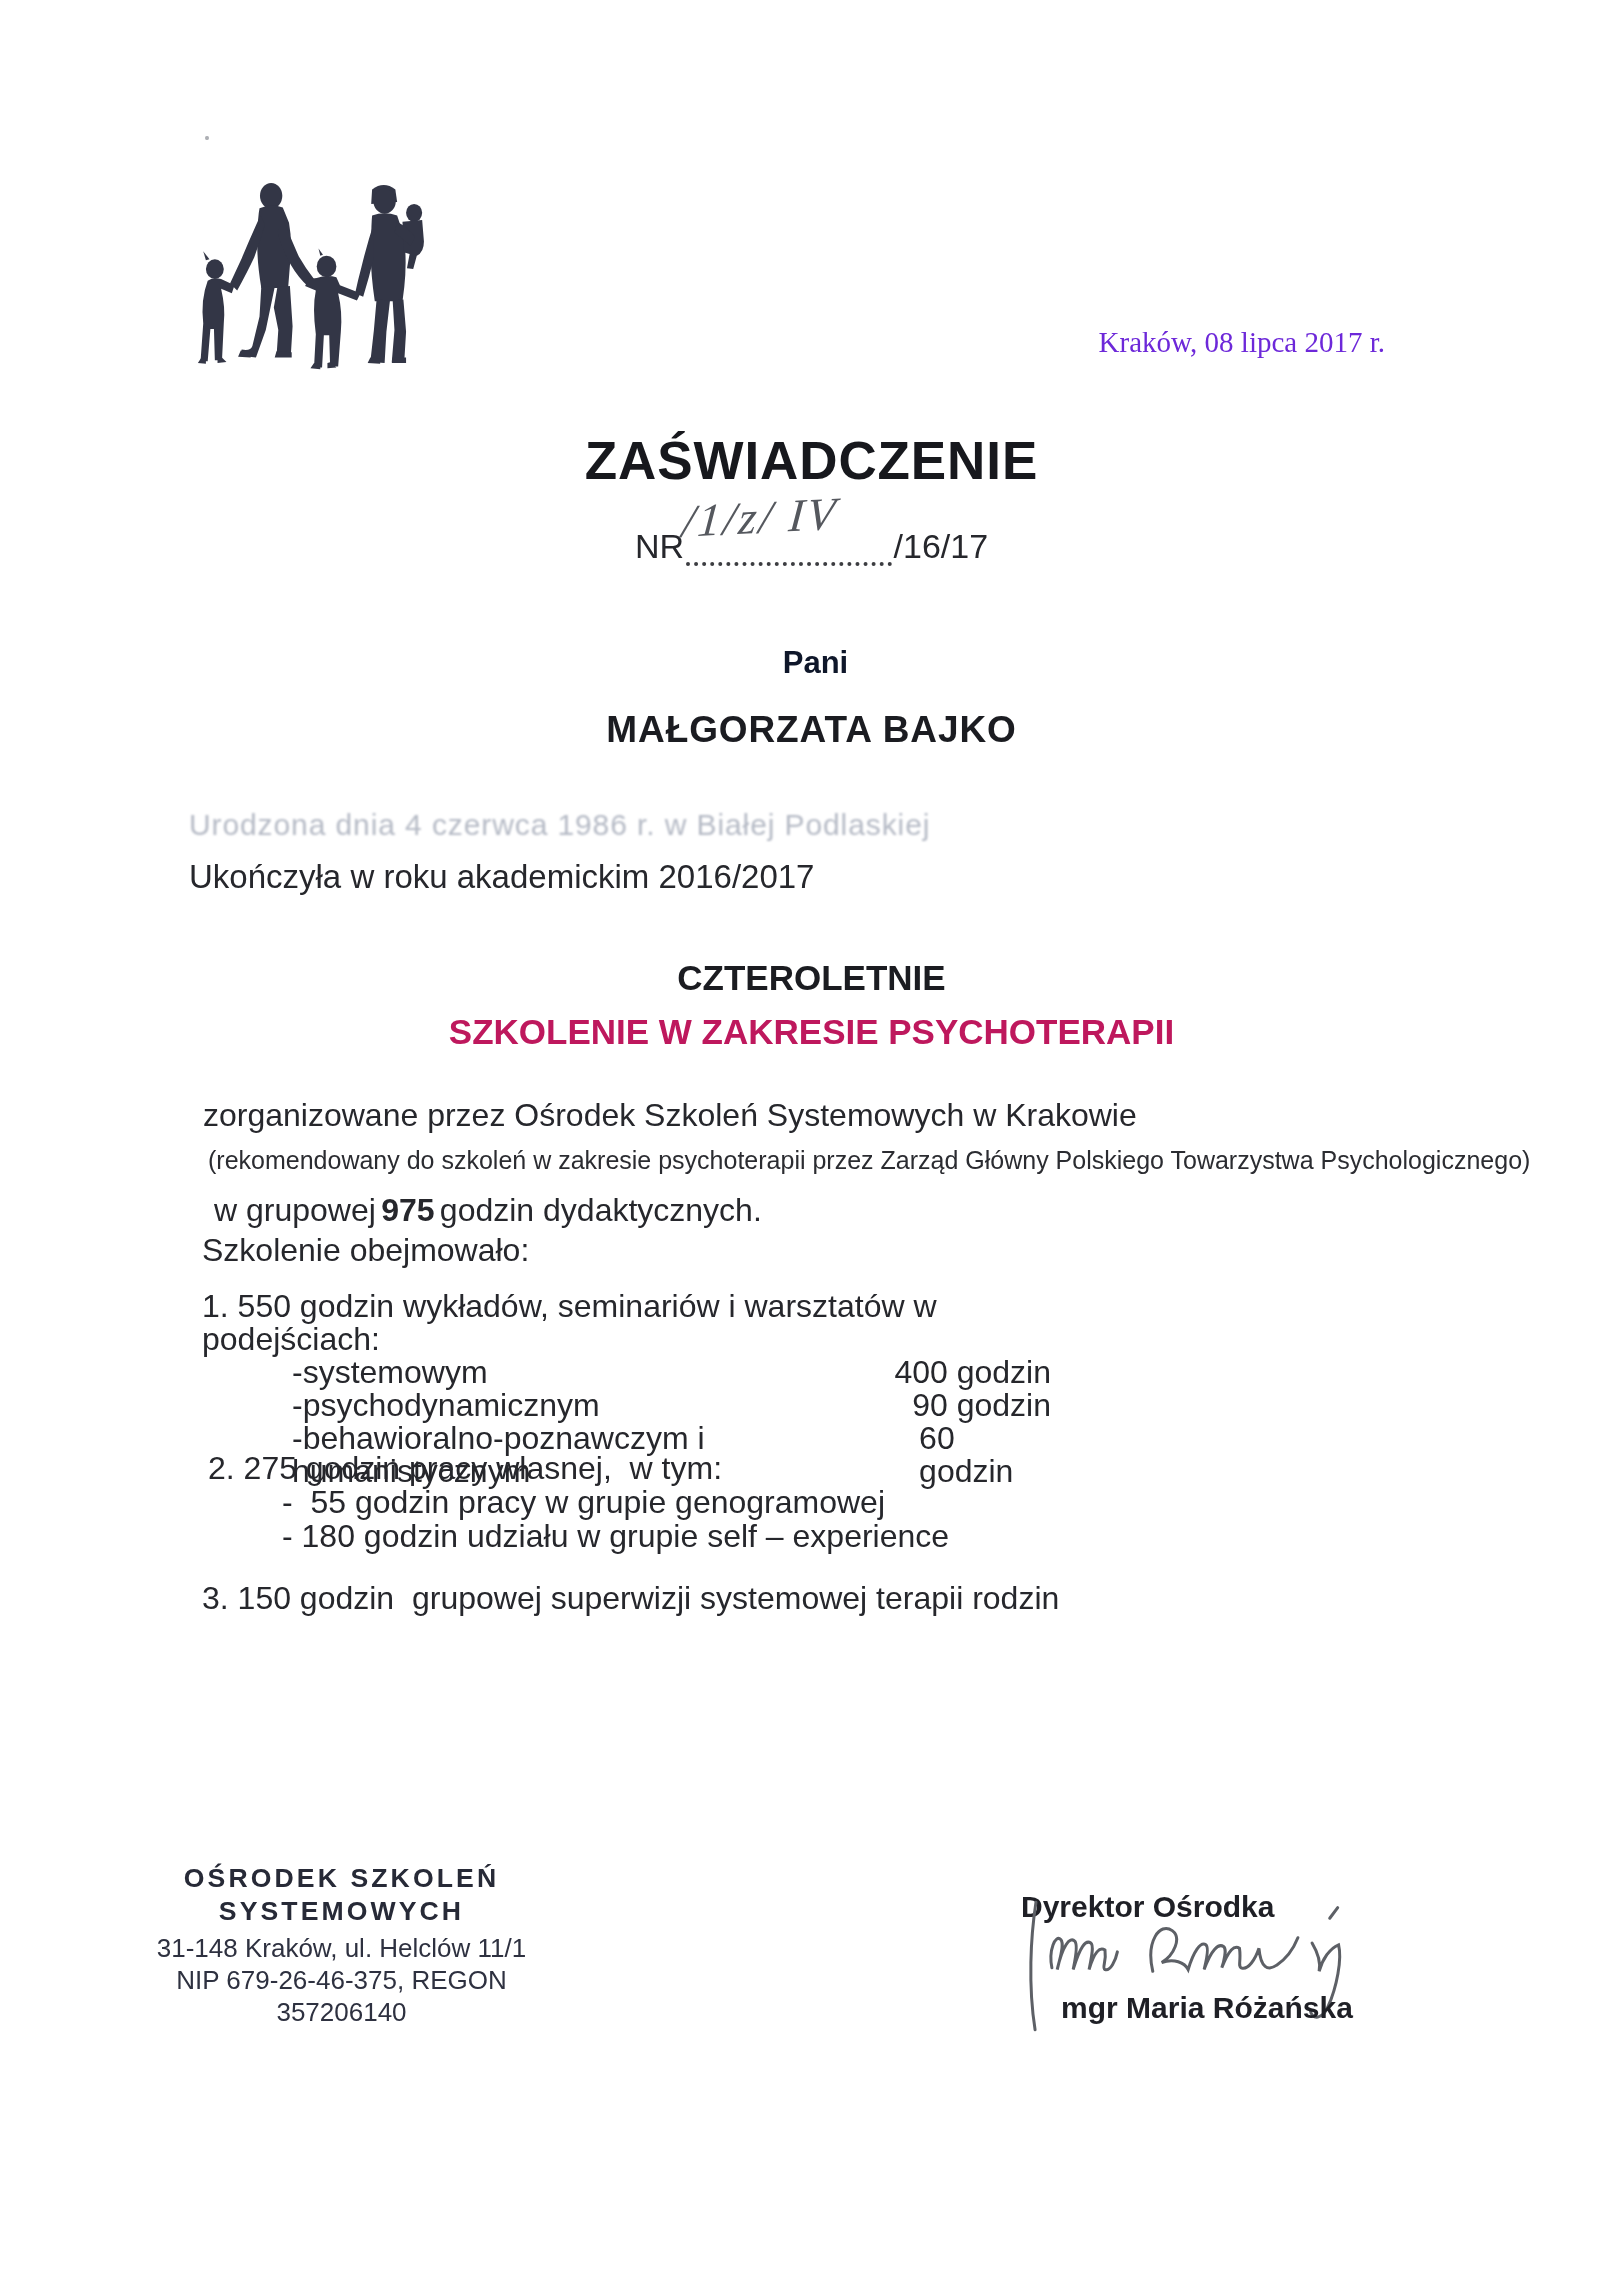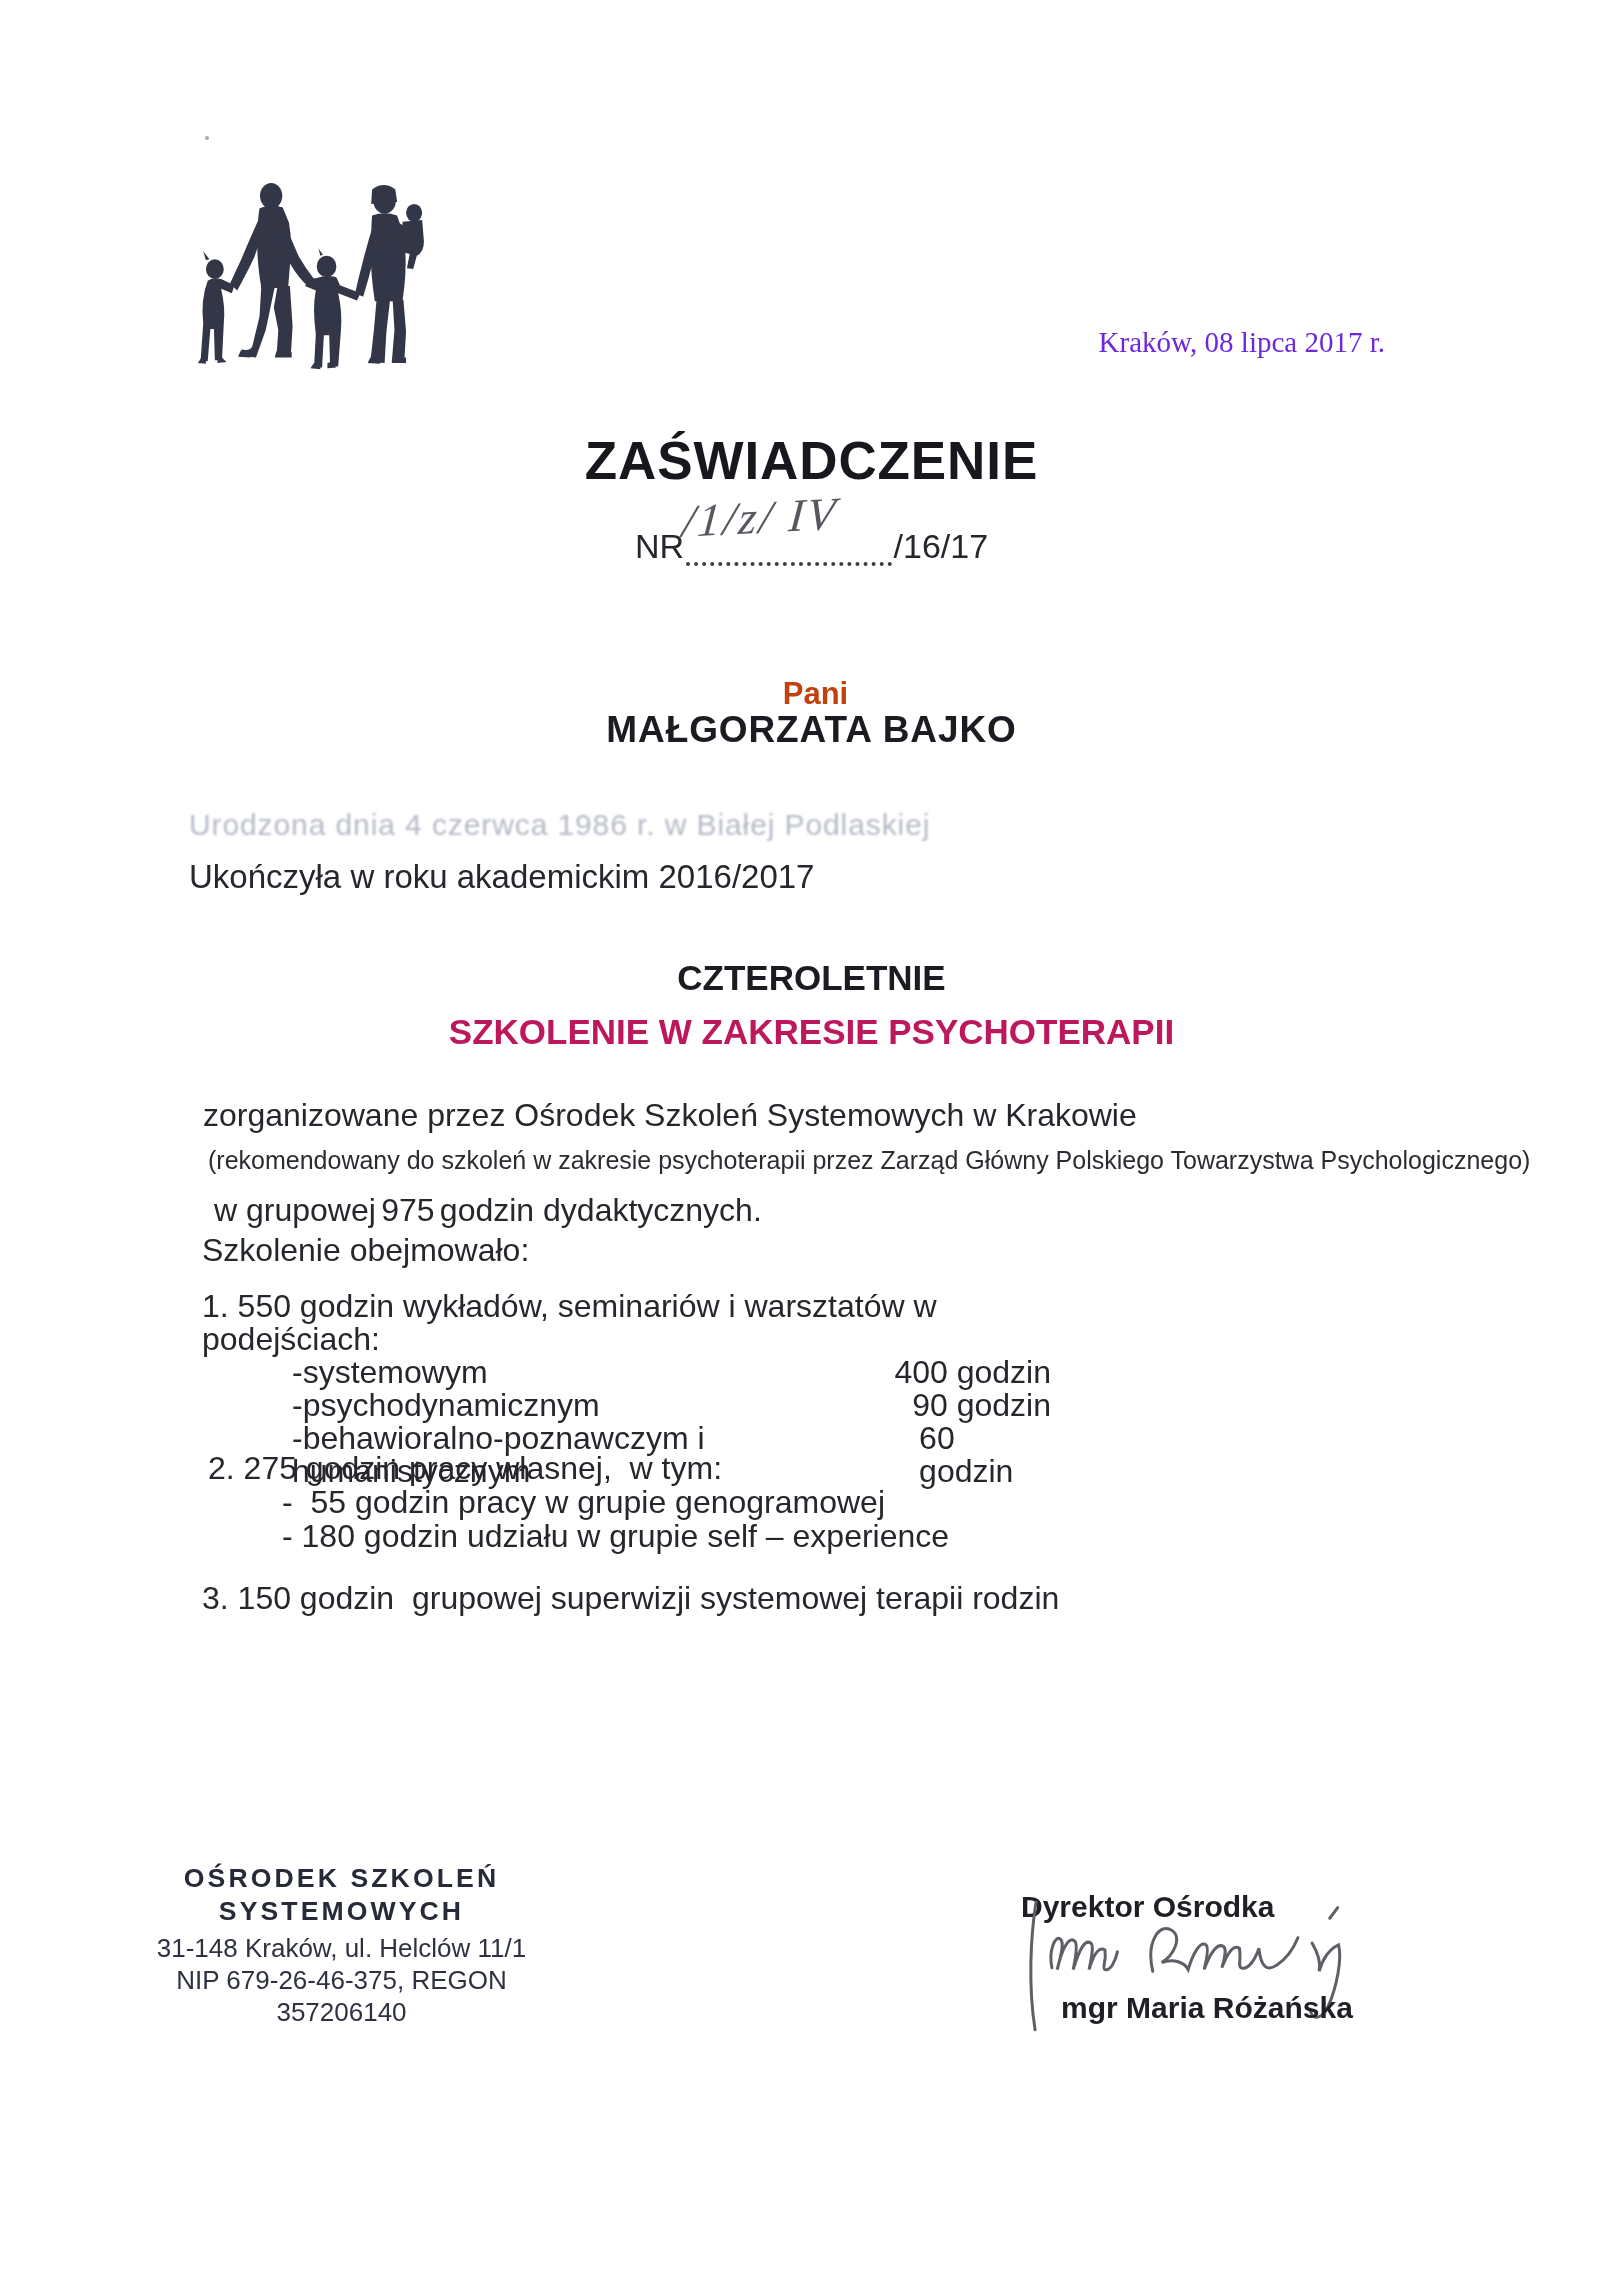--- a/index.html
+++ b/index.html
@@ -22,33 +22,33 @@
   .doc-title{top:430px;font-size:53px;font-weight:bold;letter-spacing:0.9px;color:#17181d;}
   .nr-row{top:523px;font-size:34px;color:#26272c;display:block;}
   .nr-inner{display:inline-flex;align-items:flex-end;}
   .nr-dotted{display:inline-block;width:206px;height:39px;border-bottom:4.4px dotted #3c3d41;position:relative;margin:0 1.8px;}
   .nr-hand{
     position:absolute;left:-5.3px;top:-28px;width:222px;text-align:left;
     font-family:"Liberation Serif",serif;font-style:italic;
     font-size:46px;color:#55585e;letter-spacing:2.7px;
     transform:rotate(-3deg) skewX(-8deg);transform-origin:left bottom;
   }
-  .salutation{top:676px;font-size:31px;font-weight:bold;color:#c2410c;margin-left:8px;}
+  .salutation{top:645px;font-size:31px;font-weight:bold;color:#0f172a;margin-left:8px;}
   .recipient{top:709px;font-size:37px;font-weight:bold;letter-spacing:0.9px;color:#1b1c21;}
 
   .faded-line{top:808px;left:189px;font-size:30px;color:#b5bac5;filter:blur(1.2px);letter-spacing:0.9px;}
   .completion{top:858px;left:189px;font-size:33px;}
 
   .course1{top:958px;font-size:35px;font-weight:bold;color:#1b1c21;}
   .course2{top:1012px;font-size:35px;font-weight:bold;color:#be185d;}
 
   .organizer{top:1097px;left:203px;font-size:32px;}
   .recommend{top:1146px;left:208px;font-size:25px;color:#2b2c31;}
   .dimension{top:1192px;left:214px;font-size:32px;}
-  .dimension .hours-num{font-weight:normal;padding:0 5.3px;}
+  .dimension .hours-num{font-weight:bold;padding:0 5.3px;}
   .included{top:1232px;left:202px;font-size:32px;}
 
   .list-block{font-size:32px;line-height:33px;}
   .list1{top:1290px;left:202px;width:864px;}
   .list1 .sub-row{display:flex;justify-content:space-between;margin-left:90px;width:759px;}
   .list1 .sub-row:first-of-type{margin-top:3.5px;}
   .list2{top:1452px;left:208px;width:864px;}
   .list2 .sub-row{margin-left:74px;margin-top:0.9px;}
   .item3{top:1580px;left:202px;font-size:32px;}
 

